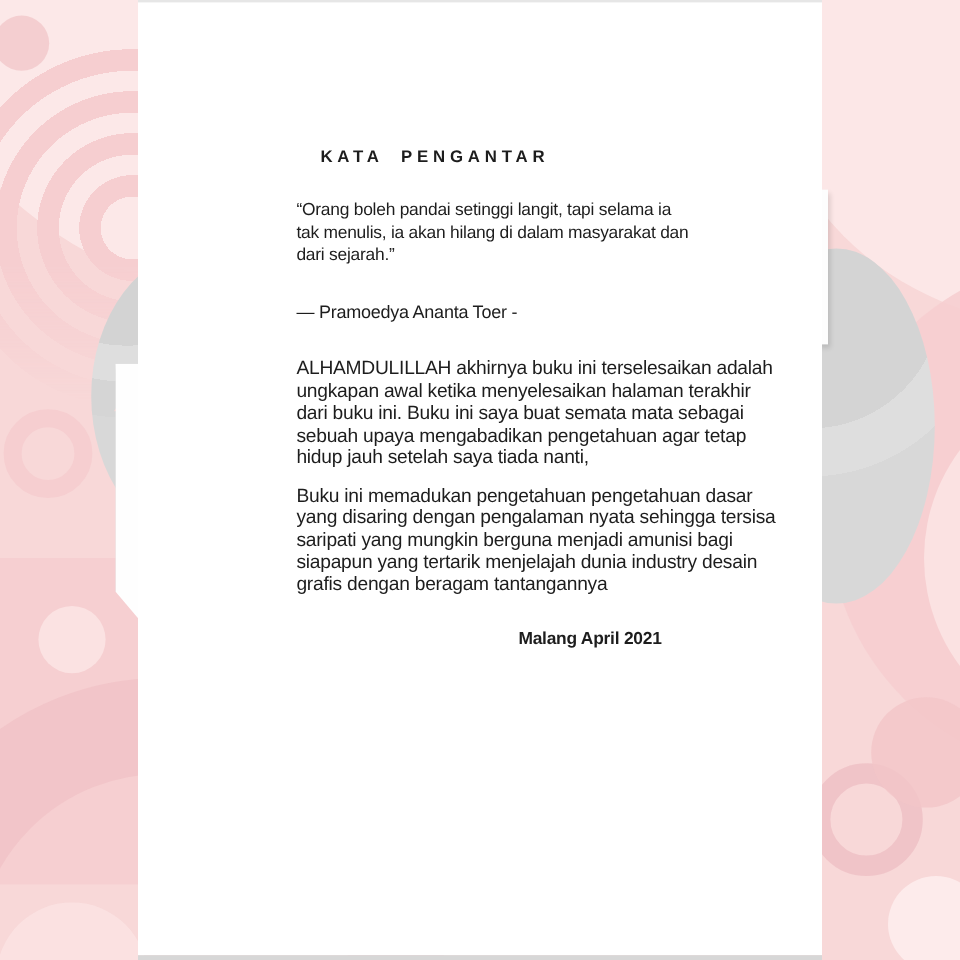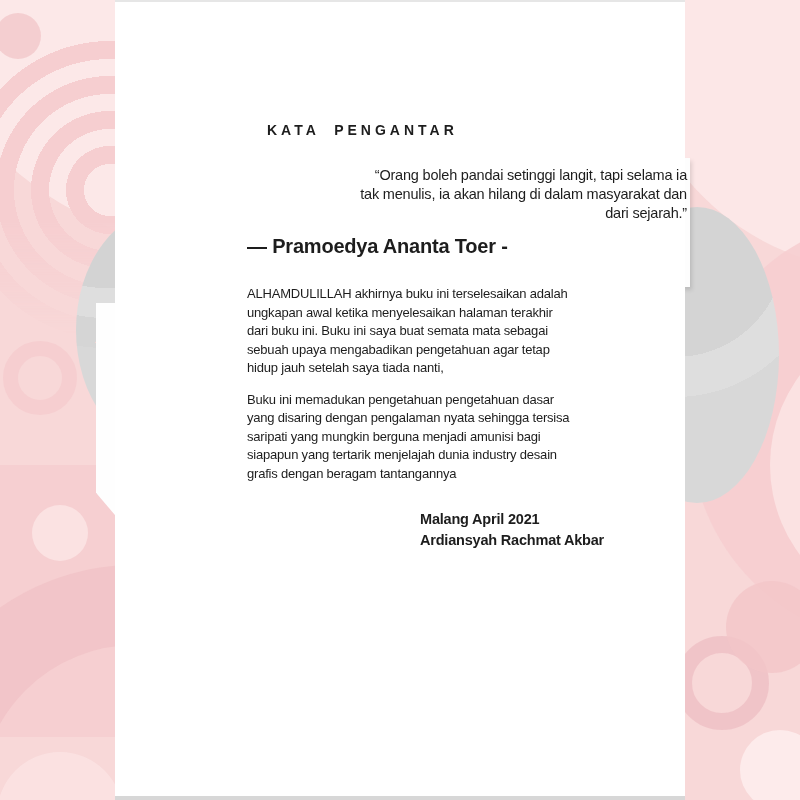--- a/index.html
+++ b/index.html
@@ -74,33 +74,32 @@
     position:absolute;left:132px;top:121px;width:440px;
     color:var(--text,#1d1d1d);
   }
   .doc-title{
     margin:0;font-size:14px;line-height:15px;font-weight:700;
     letter-spacing:4px;word-spacing:7px;padding-left:20px;
   }
   .quote{
     margin:28px 0 0;font-size:14.5px;line-height:19px;letter-spacing:-.2px;
     white-space:pre-line;
-    text-align:right;
   }
   .attribution{
-    margin:14px 0 0;font-size:20px;line-height:19px;font-weight:700;letter-spacing:-.2px;
+    margin:28px 0 0;font-size:15px;line-height:19px;font-weight:400;letter-spacing:-.2px;
   }
   .body-par{
-    margin:0;font-size:13px;line-height:18.5px;letter-spacing:-.2px;
+    margin:0;font-size:16px;line-height:18.5px;letter-spacing:-.2px;
     white-space:pre-line;
   }
   .body-par.first{margin-top:29px;}
   .body-par + .body-par{margin-top:13px;}
   .signature{margin:26px 0 0 173px;}
-  .signature p{margin:0;font-size:14.5px;line-height:21px;font-weight:700;letter-spacing:-.2px;}
+  .signature p{margin:12px;font-size:14.5px;line-height:21px;font-weight:700;letter-spacing:-.2px;}
 </style>
 </head>
 <body>
 
 <div class="stage">
 
   <div class="decor round l-light-blob"></div>
   <div class="decor round l-dot-top"></div>
   <div class="decor l-rings"></div>
   <div class="decor l-gray-ellipse"></div>
@@ -141,20 +140,19 @@
 
       <p class="body-par">Buku ini memadukan pengetahuan pengetahuan dasar
 yang disaring dengan pengalaman nyata sehingga tersisa
 saripati yang mungkin berguna menjadi amunisi bagi
 siapapun yang tertarik menjelajah dunia industry desain
 grafis dengan beragam tantangannya</p>
 
 
       <div class="signature">
         <p>Malang April 2021</p>
-        <p>Ardiansyah Rachmat Akbar</p>
       </div>
 
     </div>
   </div>
   <div class="page-bottom-edge"></div>
 
 </div>
 
 </body></html>

